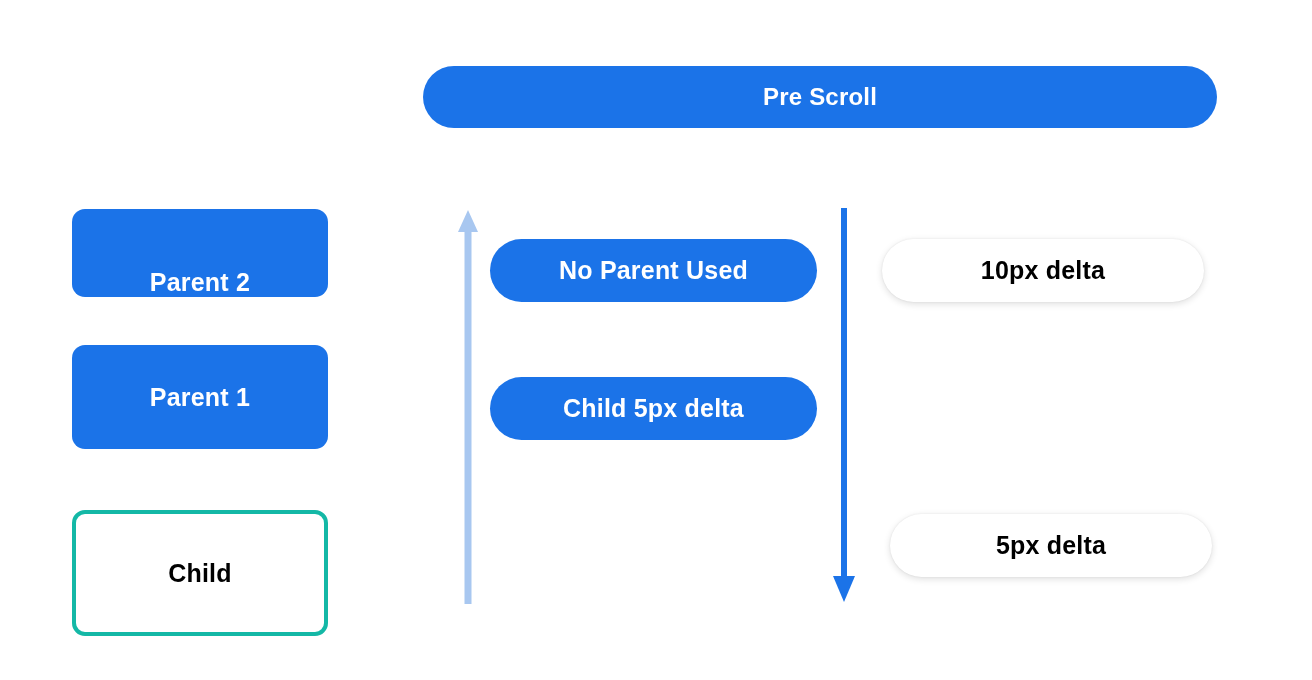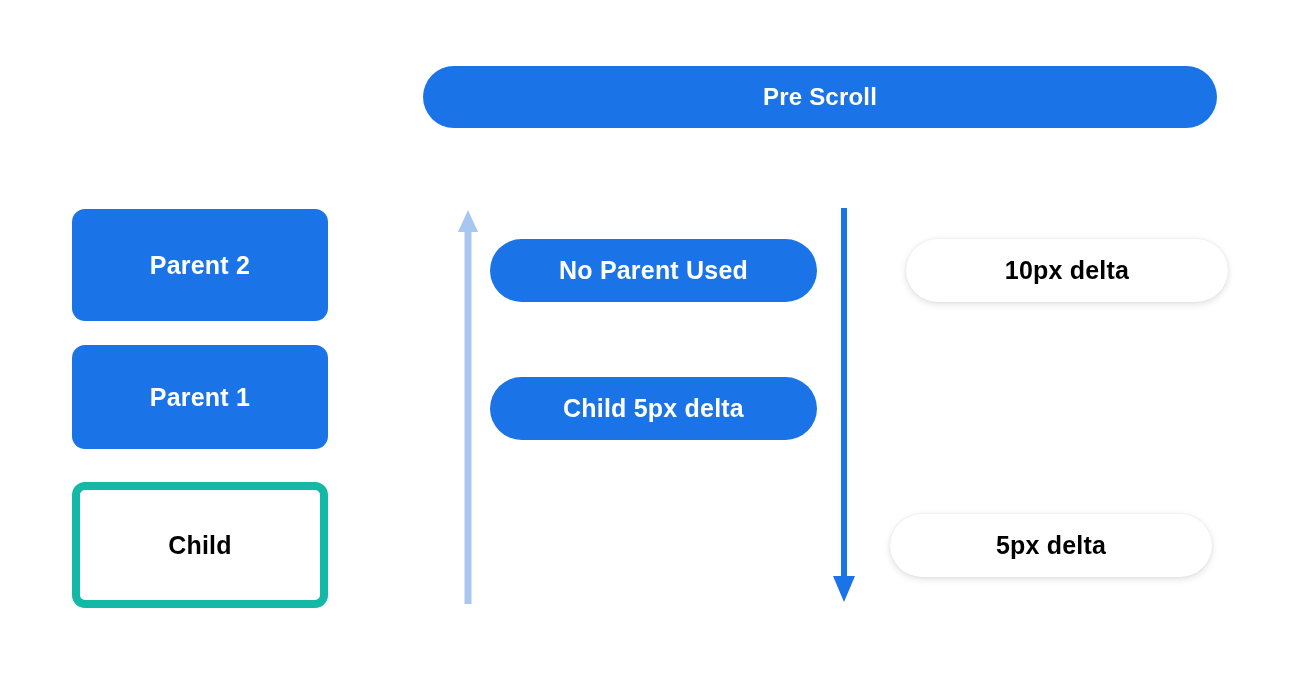--- a/index.html
+++ b/index.html
@@ -64,25 +64,26 @@
     letter-spacing: 0.2px;
   }
   .node-parent {
     background: #1b73e8;
     border: 0;
   }
   .node-parent .node-label { color: #ffffff; }
 
   .node-child {
     background: #ffffff;
-    border: 8px solid #14b8a6;
+    border: 4px solid #14b8a6;
+    margin-top: 28px;
   }
   .node-child .node-label { color: #000000; }
 
-  #box-parent2 { top: 0px;   height: 112px; }
+  #box-parent2 { top: 0px;   height: 88px; align-items: flex-end; }
   #box-parent1 { top: 136px; height: 104px; }
   #box-child   { top: 273px; height: 126px; }
 
   
   .arrow {
     position: absolute;
     top: 208px;
     height: 396px;
     width: 24px;
   }
@@ -118,21 +119,21 @@
     justify-content: center;
     height: 63px;
     box-shadow: 0 2px 7px rgba(0,0,0,0.13), 0 0 2px rgba(0,0,0,0.08);
   }
   .pill-white .pill-label {
     color: #000000;
     font-size: 25px;
     font-weight: bold;
     letter-spacing: 0.2px;
   }
-  #pill-10px { left: 906px; top: 239px; width: 322px; }
+  #pill-10px { left: 882px; top: 239px; width: 322px; }
   #pill-5px  { left: 890px; top: 514px; width: 322px; }
 </style>
 </head>
 <body>
 
 <div class="canvas">
 
   <div class="banner">
     <span class="banner-label">Pre Scroll</span>
   </div>

